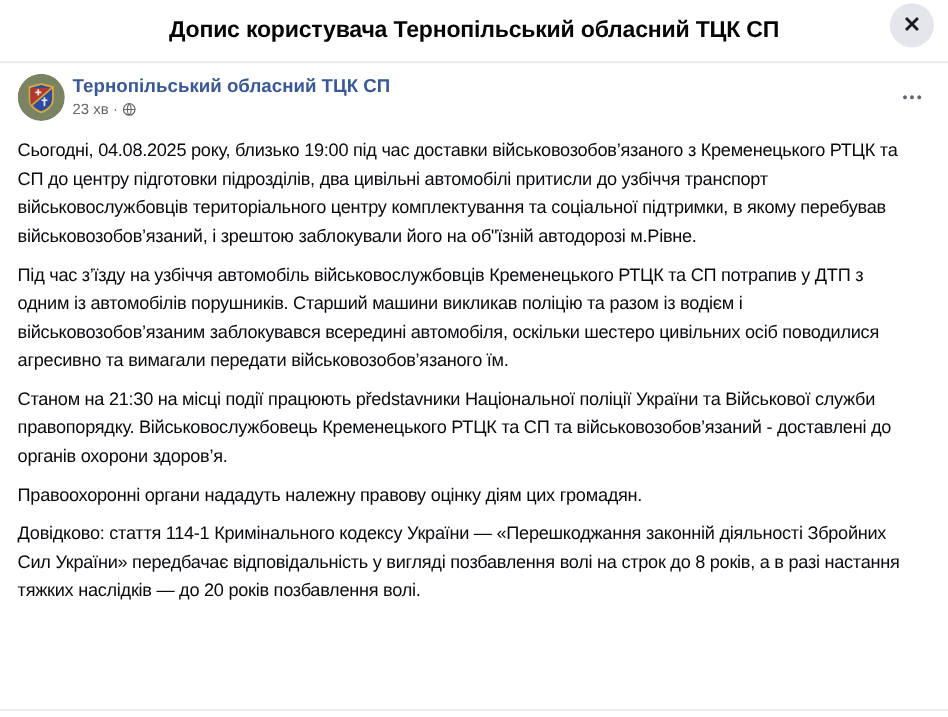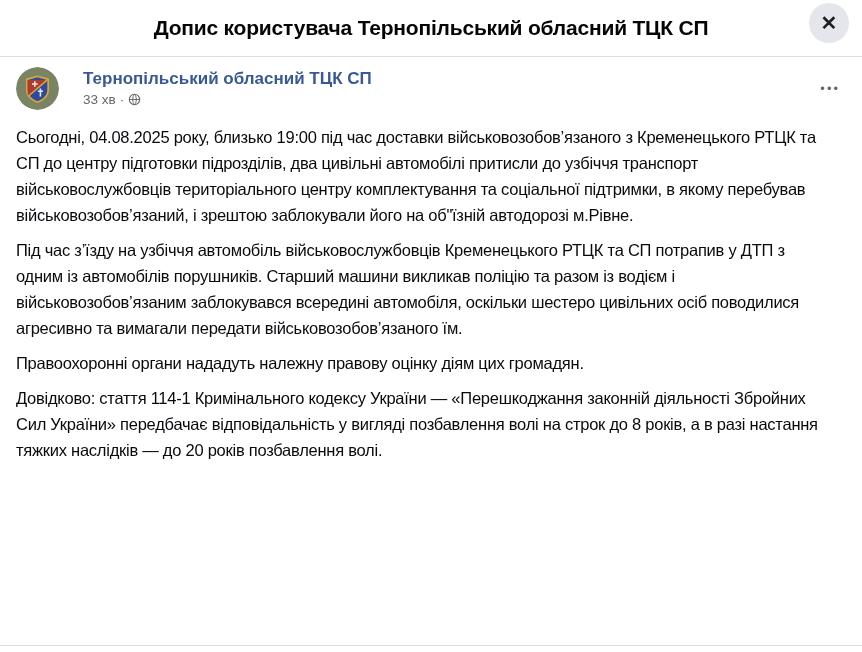--- a/index.html
+++ b/index.html
@@ -54,21 +54,21 @@
     align-items: flex-start;
     padding: 10px 16px 0 16px;
   }
   .avatar {
     width: 43px; height: 43px;
     border-radius: 50%;
     flex: 0 0 43px;
     cursor: pointer;
     overflow: hidden;
   }
-  .author-block { margin-left: 24px; padding-top: 2px; }
+  .author-block { margin-left: 7px; padding-top: 2px; }
   .author-name {
     font-size: 17px;
     font-weight: 700;
     color: #385898;
     text-decoration: none;
     cursor: pointer;
     display: inline-block;
   }
   .post-meta {
     margin-top: 3px;
@@ -134,35 +134,36 @@
         <path d="M11.7 12.9 L31.3 12.9 L12.2 29 C11.9 27.2 11.7 25.2 11.7 23 Z" fill="#b03a2e"></path>
         <line x1="12" y1="29.5" x2="31.3" y2="12.9" stroke="#d8a73c" stroke-width="1.6"></line>
         <path d="M16 16.2 h2 v-2 h1.6 v2 h2 v1.6 h-2 v2 h-1.6 v-2 h-2 Z" fill="#ffffff" opacity="0.9"></path>
         <rect x="23.6" y="21.5" width="1.6" height="8" fill="#e8e8e8"></rect>
         <rect x="21.8" y="23.4" width="5.2" height="1.5" fill="#e8e8e8"></rect>
       </svg>
     </div>
     <div class="author-block">
       <a class="author-name">Тернопільський обласний ТЦК СП</a>
       <div class="post-meta">
-        <span class="timestamp">33 хв</span>
+        <span class="timestamp">23 хв</span>
         <span class="dot">·</span>
         <svg width="13" height="13" viewBox="0 0 16 16">
           <circle cx="8" cy="8" r="6.4" fill="none" stroke="#65676b" stroke-width="1.4"></circle>
           <line x1="1.8" y1="8" x2="14.2" y2="8" stroke="#65676b" stroke-width="1.2"></line>
           <path d="M8 1.6 C11 4.8 11 11.2 8 14.4 C5 11.2 5 4.8 8 1.6 Z" fill="none" stroke="#65676b" stroke-width="1.2"></path>
         </svg>
       </div>
     </div>
     <button class="more-btn">
       <span class="more-dots">•••</span>
     </button>
   </div>
 
   <div class="post-body">
     <p>Сьогодні, 04.08.2025 року, близько 19:00 під час доставки військовозобов’язаного з Кременецького РТЦК та СП до центру підготовки підрозділів, два цивільні автомобілі притисли до узбіччя транспорт військовослужбовців територіального центру комплектування та соціальної підтримки, в якому перебував військовозобов’язаний, і зрештою заблокували його на об"їзній автодорозі м.Рівне.</p>
     <p>Під час з’їзду на узбіччя автомобіль військовослужбовців Кременецького РТЦК та СП потрапив у ДТП з одним із автомобілів порушників. Старший машини викликав поліцію та разом із водієм і військовозобов’язаним заблокувався всередині автомобіля, оскільки шестеро цивільних осіб поводилися агресивно та вимагали передати військовозобов’язаного їм.</p>
+    <p>Станом на 21:30 на місці події працюють představники Національної поліції України та Військової служби правопорядку. Військовослужбовець Кременецького РТЦК та СП та військовозобов’язаний - доставлені до органів охорони здоров’я.</p>
     <p>Правоохоронні органи нададуть належну правову оцінку діям цих громадян.</p>
     <p>Довідково: стаття 114-1 Кримінального кодексу України — «Перешкоджання законній діяльності Збройних Сил України» передбачає відповідальність у вигляді позбавлення волі на строк до 8 років, а в разі настання тяжких наслідків — до 20 років позбавлення волі.</p>
   </div>
 
   <div class="bottom-divider"></div>
 </div>
 
 </body></html>

